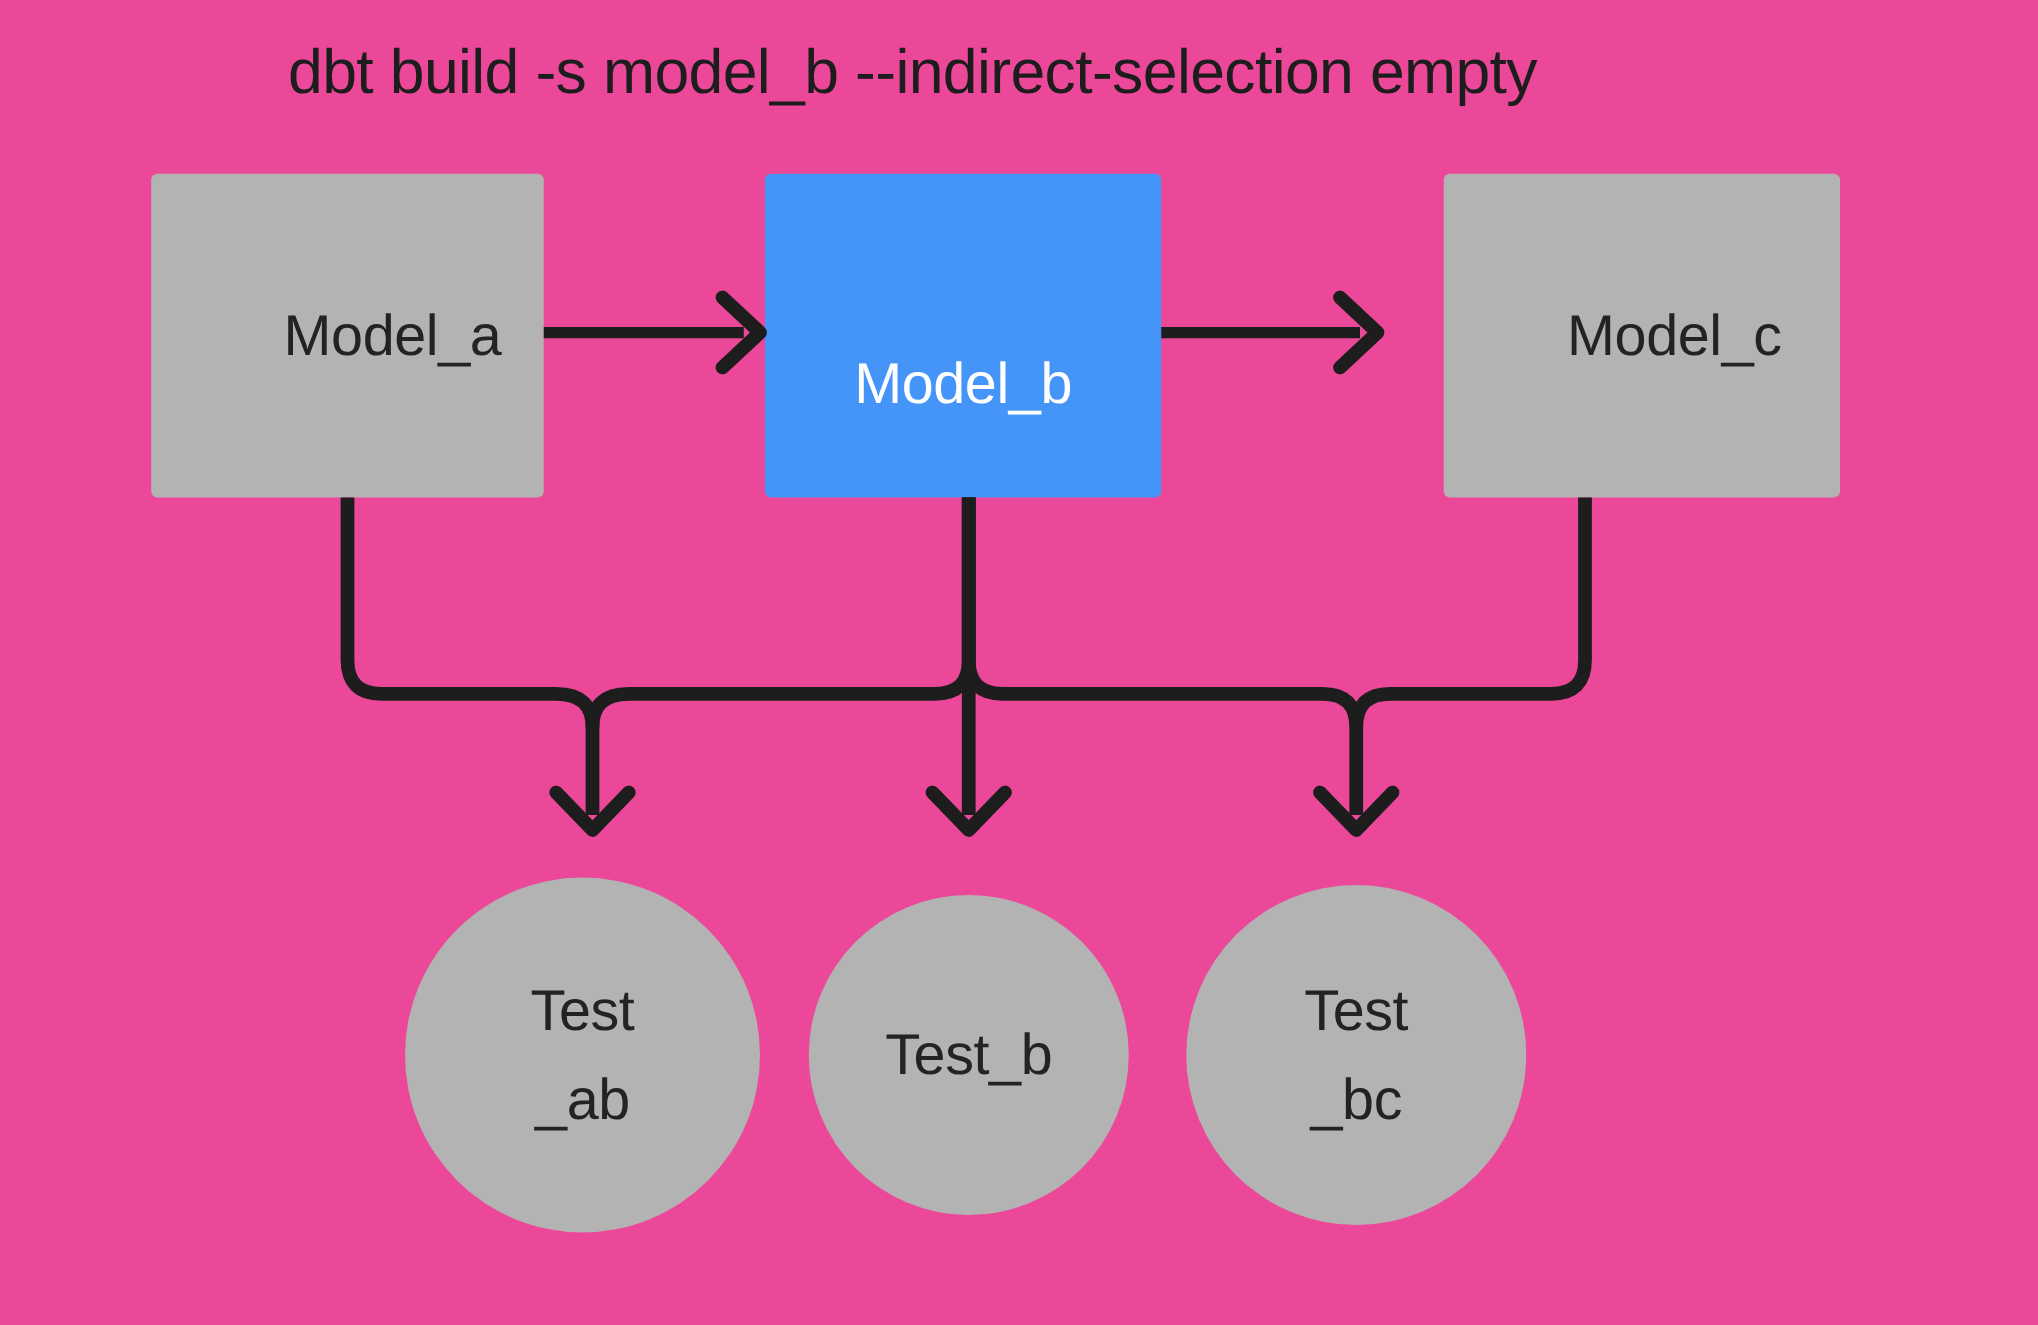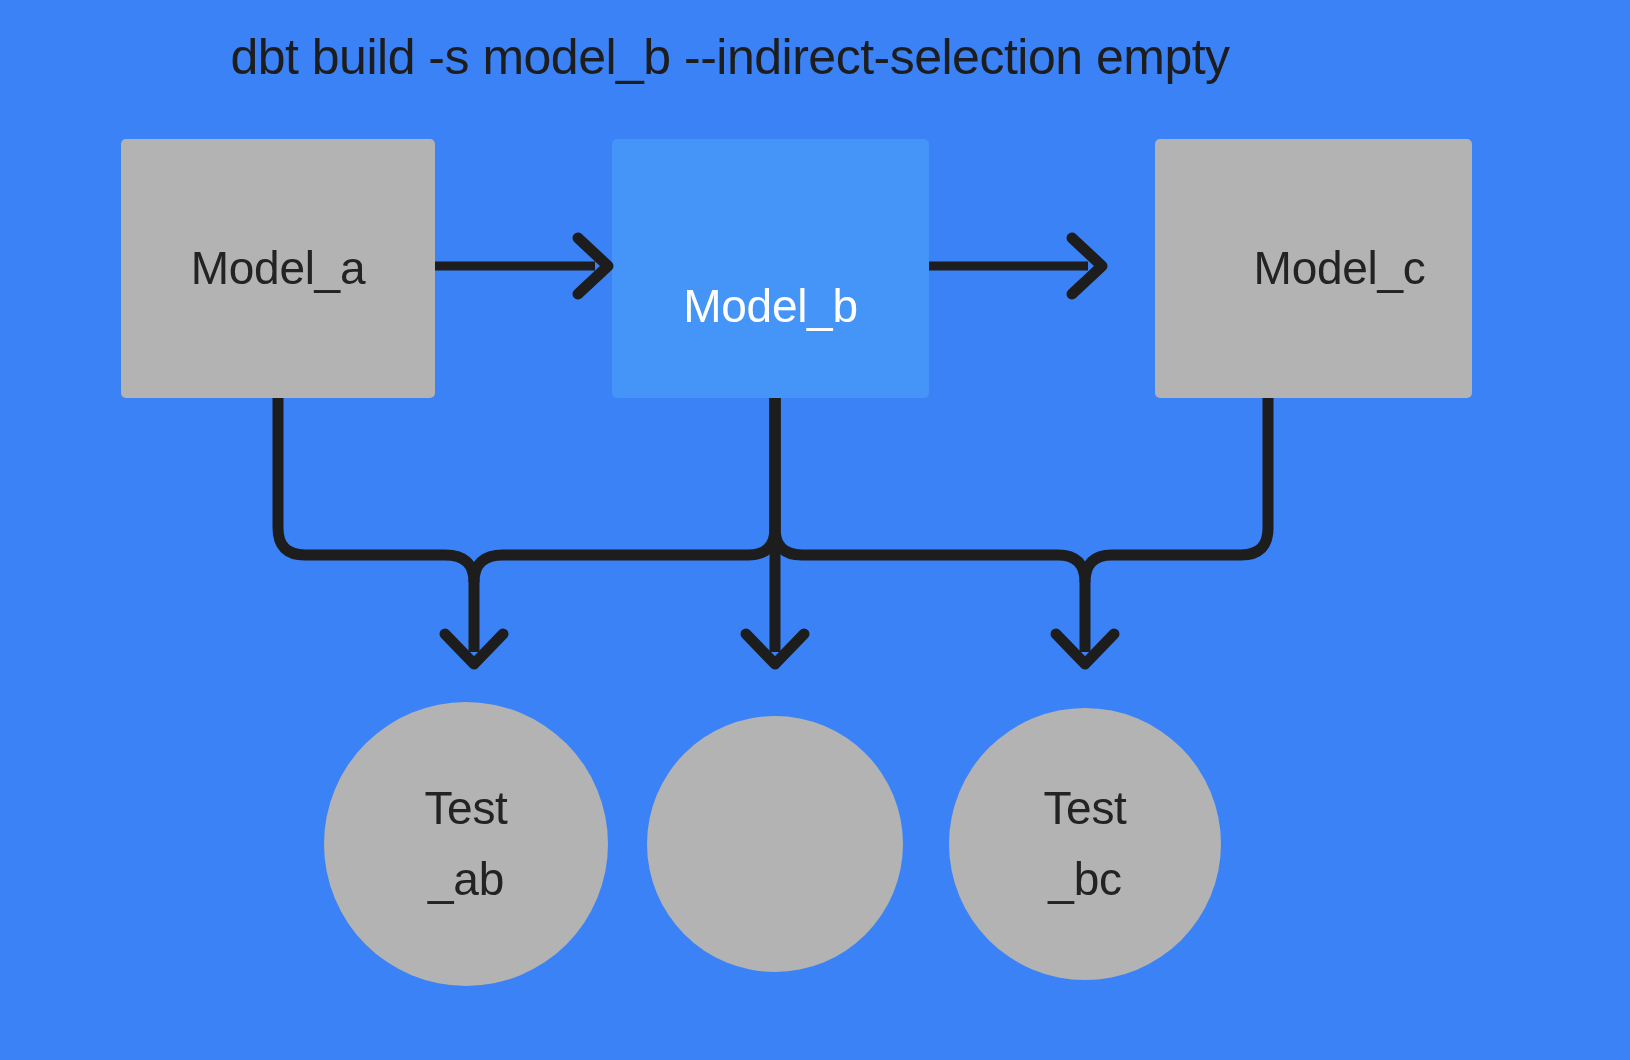--- a/index.html
+++ b/index.html
@@ -8,21 +8,21 @@
     padding: 0;
     background: #ffffff;
   }
   body {
     font-family: "Liberation Sans", sans-serif;
   }
   #canvas {
     position: relative;
     width: 1630px;
     height: 1060px;
-    background: #3b82f6;
+    background: #ec4899;
     overflow: hidden;
   }
   #diagram-svg {
     position: absolute;
     left: 0;
     top: 0;
     width: 1630px;
     height: 1060px;
   }
   .node-label {
@@ -104,30 +104,33 @@
 
     <path d="M 1268 398 L 1268 528 Q 1268 555 1241 555 L 1112 555 Q 1085 555 1085 582" fill="none" stroke="#1d1d1d" stroke-width="11" stroke-linecap="butt"></path>
 
     <polyline points="445,634 474,664 503,634" fill="none" stroke="#1d1d1d" stroke-width="11" stroke-linecap="round" stroke-linejoin="round"></polyline>
 
     <polyline points="746,634 775,664 804,634" fill="none" stroke="#1d1d1d" stroke-width="11" stroke-linecap="round" stroke-linejoin="round"></polyline>
 
     <polyline points="1056,634 1085,664 1114,634" fill="none" stroke="#1d1d1d" stroke-width="11" stroke-linecap="round" stroke-linejoin="round"></polyline>
   </svg>
 
-  <div class="node-label model-label" style="left:121px; top:139px; width:314px; height:259px;">Model_a</div>
+  <div class="node-label model-label" style="left:121px; top:139px; width:314px; height:259px;padding-left:36px;">Model_a</div>
 
   <div class="node-label model-label selected" style="left:612px; top:139px; width:317px; height:259px;">Model_b</div>
 
   <div class="node-label model-label" style="left:1155px; top:139px; width:317px; height:259px;padding-left:26px;">Model_c</div>
 
   <div class="node-label test-label" style="left:324px; top:702px; width:284px; height:284px;">
     <span>Test</span>
     <span>_ab</span>
   </div>
 
+  <div class="node-label test-label" style="left:647px; top:716px; width:256px; height:256px;">
+    <span>Test_b</span>
+  </div>
 
   <div class="node-label test-label" style="left:949px; top:708px; width:272px; height:272px;">
     <span>Test</span>
     <span>_bc</span>
   </div>
 
 </div>
 
 </body></html>

